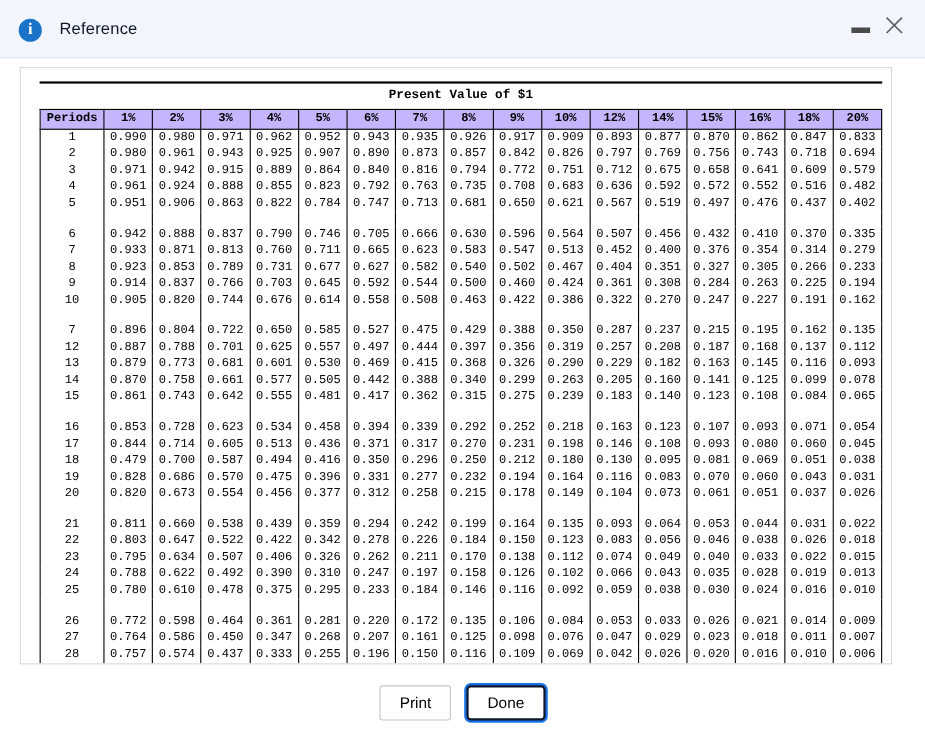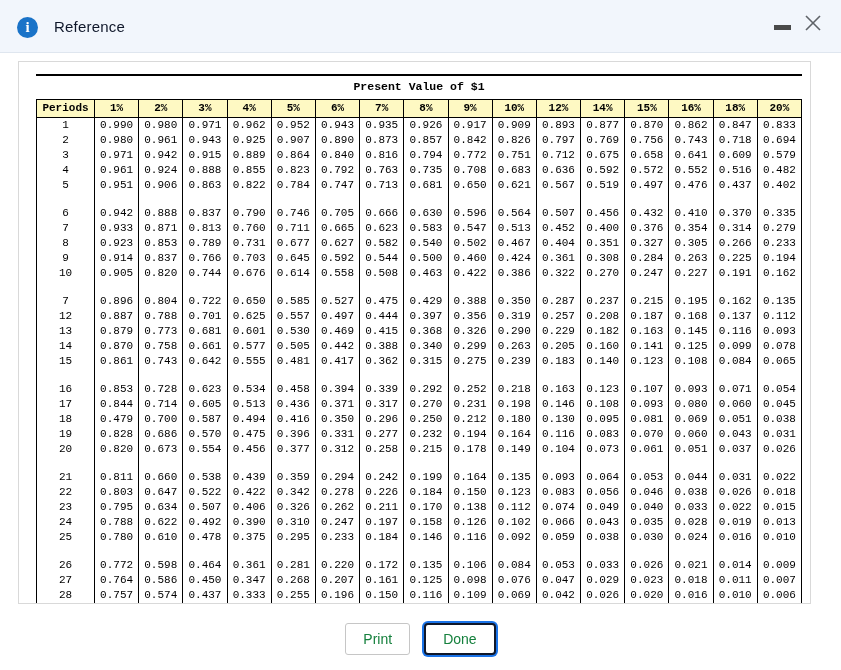--- a/index.html
+++ b/index.html
@@ -74,21 +74,21 @@
   }
   table.pv th, table.pv td {
     border: 1px solid #000;
     height: 15px;
     line-height: 15px;
     text-align: center;
     padding: 0 2px;
     white-space: nowrap;
   }
   table.pv thead th {
-    background: #fef9c3;
+    background: #c4b5fd;
     font-weight: bold;
     font-size: 11px;
     height: 17px; line-height: 17px;
   }
   table.pv tbody td {
     border-left: 1px solid #000;
     border-right: 1px solid #000;
     border-top: none;
     border-bottom: none;
   }
@@ -104,21 +104,21 @@
     background: #ffffff;
   }
   .btnrow {
     position: absolute; left: 0; top: 0; width: 841px;
     display: flex; justify-content: center; align-items: center; gap: 14px;
     padding-top: 13px;
   }
   button.btn {
     font-family: "Liberation Sans", sans-serif;
     font-size: 14px;
-    color: #15803d;
+    color: #000000;
     background: #ffffff;
     border: 1px solid #c6c6c6;
     border-radius: 3px;
     padding: 0 17px;
     height: 32px;
     cursor: default;
   }
   button.btn.focused {
     border: 2px solid #0f172a;
     box-shadow: 0 0 0 2px #1a73e8;

